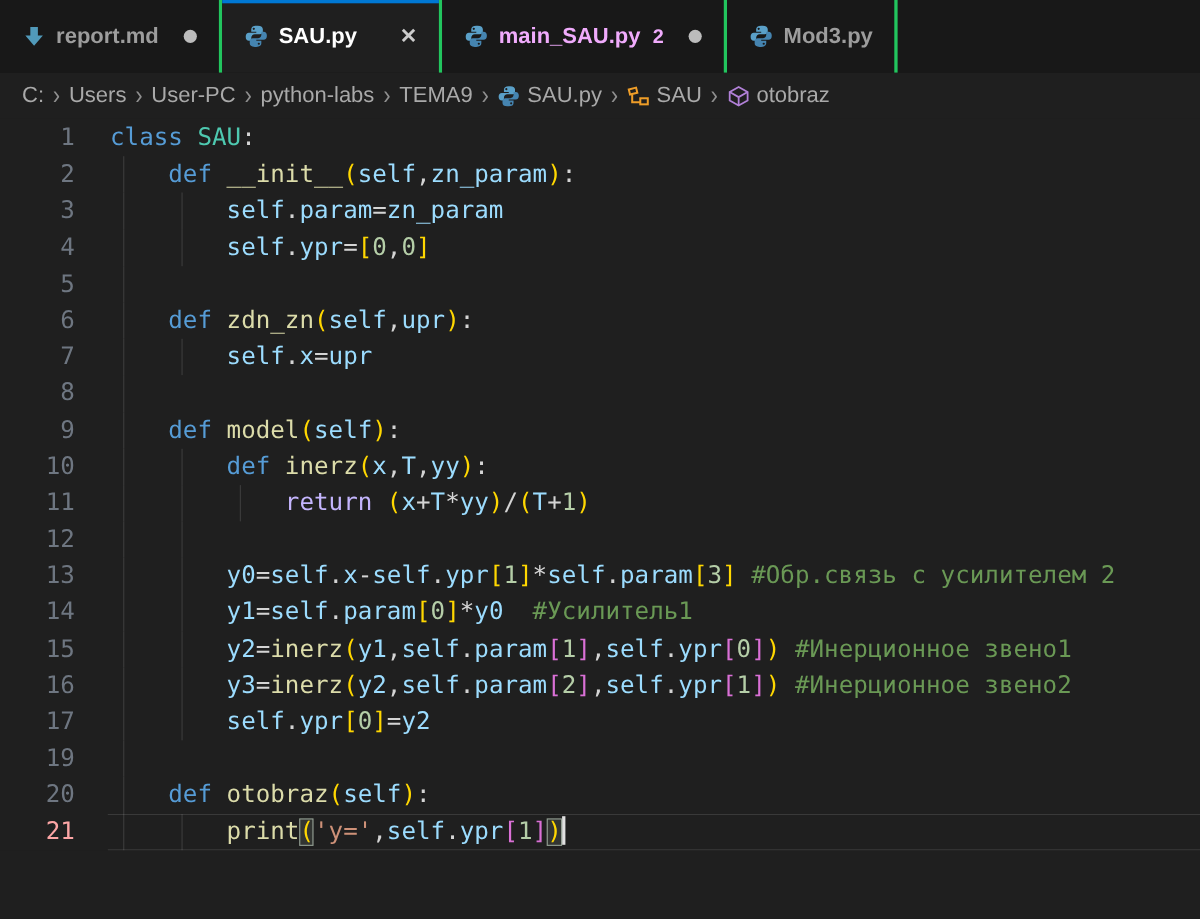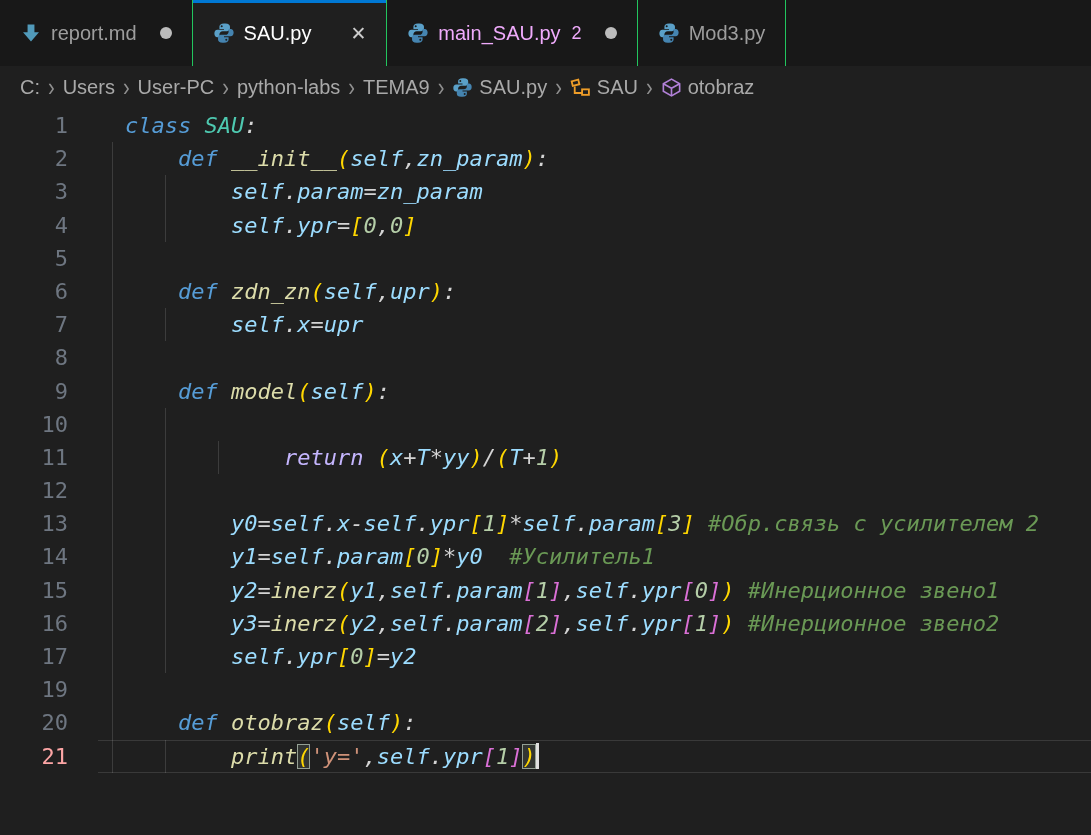--- a/index.html
+++ b/index.html
@@ -2,22 +2,22 @@
 <html><head>
 <meta charset="utf-8">
 <style>
   html,body{margin:0;padding:0;background:#1f1f1f;}
   body{width:1091px;height:835px;overflow:hidden;font-family:"Liberation Sans",sans-serif;
        -webkit-font-smoothing:antialiased;}
 
   
   .tabbar{height:66px;background:#181818;display:flex;align-items:stretch;}
   .tab{position:relative;display:flex;align-items:center;gap:9px;padding:0 20px;
-       box-sizing:border-box;border-right:1px solid #22c55e;cursor:pointer;
-       font-size:20px;color:#9d9d9d;background:#181818;white-space:nowrap;}
+       box-sizing:border-box;border-right:3px solid #22c55e;cursor:pointer;
+       font-size:20px;color:#9d9d9d;background:#181818;white-space:nowrap;font-weight:bold;}
   .tab.active{background:#1f1f1f;color:#ffffff;}
   .tab.active::before{content:'';position:absolute;left:0;right:0;top:0;height:3px;background:#0078d4;}
   .tab.warning .tab-label,.tab.warning .badge{color:#f0abfc;}
   .badge{font-size:18px;margin-left:2px;}
   .dot{width:12px;height:12px;border-radius:50%;background:#bcbcbc;margin-left:14px;flex:0 0 auto;}
   .close-x{margin-left:30px;font-size:19px;color:#cccccc;line-height:1;}
   .tab-icon{display:flex;align-items:center;}
   .tab-icon svg{width:22px;height:22px;}
   .tabbar-filler{flex:1;background:#181818;}
 
@@ -32,21 +32,21 @@
   
   .editor{position:relative;background:#1f1f1f;padding-top:1px;}
   .line{position:relative;height:33.2px;font-family:"DejaVu Sans Mono","Liberation Mono",monospace;
         font-size:22px;line-height:33.2px;}
   .ln{position:absolute;left:0;top:0;width:68px;text-align:right;color:#6e7681;}
   .line.current .ln{color:#fca5a5;}
   .line.current::after{content:'';position:absolute;left:98px;right:0;top:0;bottom:0;
         border-top:1px solid rgba(230,230,230,0.13);border-bottom:1px solid rgba(230,230,230,0.13);
         pointer-events:none;}
   .guide{position:absolute;top:0;bottom:0;width:1px;background:#3c3c3c;}
-  .codetext{position:absolute;left:125px;top:0;white-space:pre;color:#d4d4d4;font-style:italic;}
+  .codetext{position:absolute;left:100px;top:0;white-space:pre;color:#d4d4d4;}
   .seg.kw{color:#569cd6;}
   .seg.ctrl{color:#c4b5fd;}
   .seg.cls{color:#4ec9b0;}
   .seg.fn{color:#dcdcaa;}
   .seg.var{color:#9cdcfe;}
   .seg.op{color:#d4d4d4;}
   .seg.num{color:#b5cea8;}
   .seg.str{color:#ce9178;}
   .seg.com{color:#6a9955;}
   .seg.b1{color:#ffd700;}
@@ -197,20 +197,21 @@
       </div>
       <div class="line">
         <span class="ln">9</span>
         <div class="guide" style="left: 112px;"></div>
         <span class="codetext"><span class="seg ws">    </span><span class="seg kw">def </span><span class="seg fn">model</span><span class="seg b1">(</span><span class="seg var">self</span><span class="seg b1">)</span><span class="seg op">:</span></span>
       </div>
       <div class="line">
         <span class="ln">10</span>
         <div class="guide" style="left: 112px;"></div>
         <div class="guide" style="left: 164.92px;"></div>
+        <span class="codetext"><span class="seg ws">        </span><span class="seg kw">def </span><span class="seg fn">inerz</span><span class="seg b1">(</span><span class="seg var">x</span><span class="seg op">,</span><span class="seg var">T</span><span class="seg op">,</span><span class="seg var">yy</span><span class="seg b1">)</span><span class="seg op">:</span></span>
       </div>
       <div class="line">
         <span class="ln">11</span>
         <div class="guide" style="left: 112px;"></div>
         <div class="guide" style="left: 164.92px;"></div>
         <div class="guide" style="left: 217.84px;"></div>
         <span class="codetext"><span class="seg ws">            </span><span class="seg ctrl">return </span><span class="seg b1">(</span><span class="seg var">x</span><span class="seg op">+</span><span class="seg var">T</span><span class="seg op">*</span><span class="seg var">yy</span><span class="seg b1">)</span><span class="seg op">/</span><span class="seg b1">(</span><span class="seg var">T</span><span class="seg op">+</span><span class="seg num">1</span><span class="seg b1">)</span></span>
       </div>
       <div class="line">
         <span class="ln">12</span>

